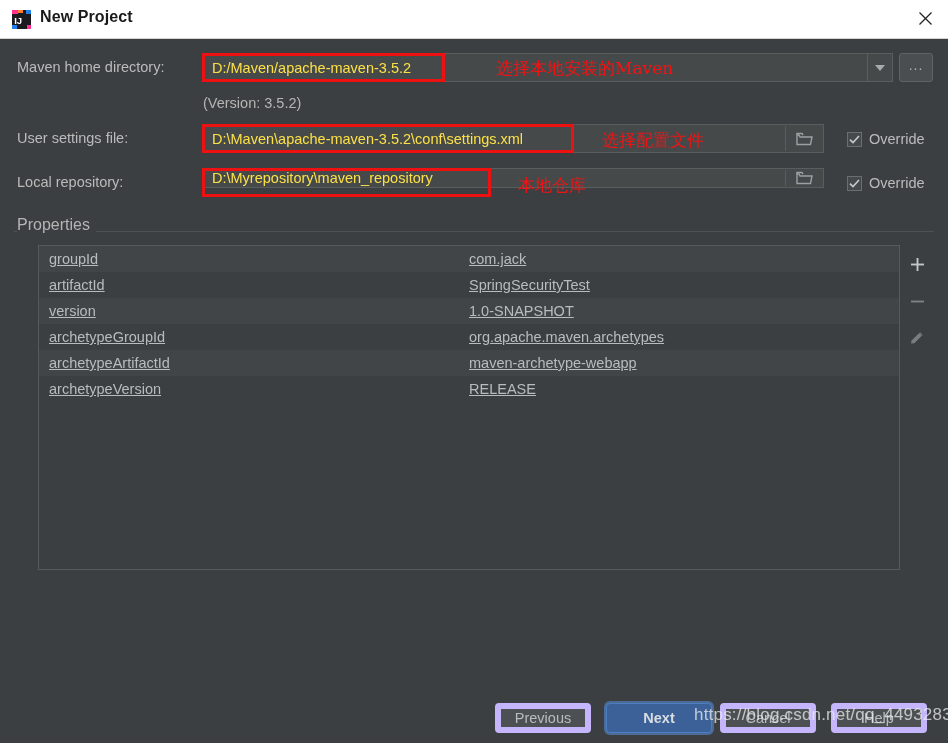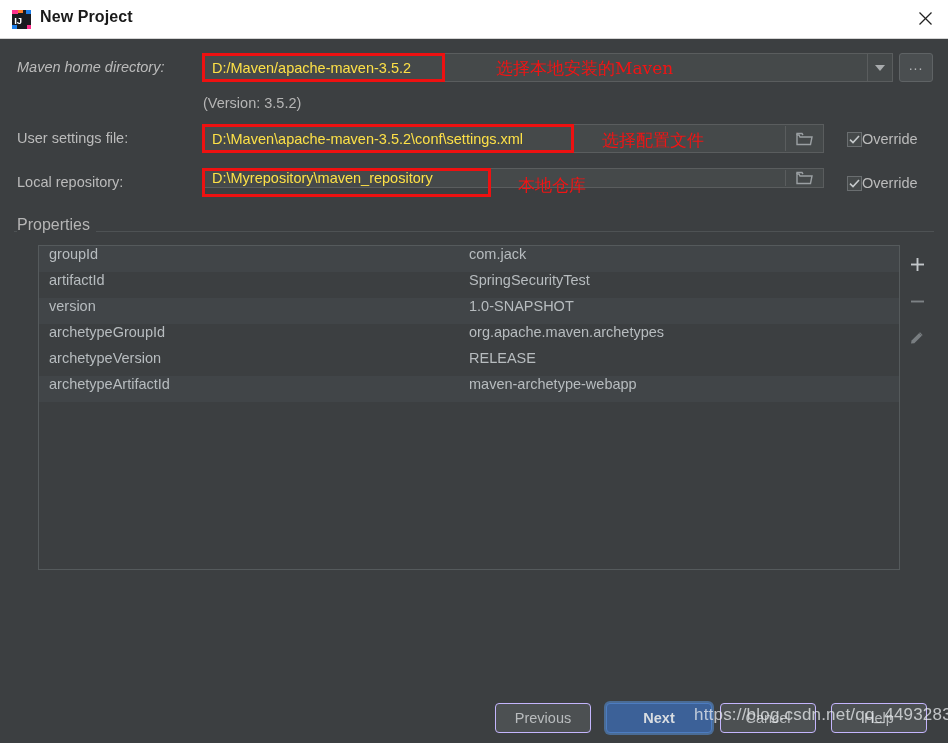--- a/index.html
+++ b/index.html
@@ -84,21 +84,21 @@
     border-left: 1px solid #5a5d5e;
     display: flex; align-items: center; justify-content: center;
   }
   .version-text {
     position: absolute;
     font-size: 14.5px; color: #b5b5b5; text-align: center;
   }
 
   .checkbox-wrap {
     position: absolute;
-    display: flex; align-items: center; 
+    display: flex; align-items: center; gap: 7px;
   }
   .cbox {
     width: 15px; height: 15px;
     background: #45494a;
     border: 1px solid #6a6e70;
     box-sizing: border-box;
     display:flex;align-items:center;justify-content:center;
   }
   .cbox svg { display:block; }
   .cbox-label { font-size: 14.5px; color: #bbbbbb; }
@@ -115,41 +115,41 @@
   }
   .table-box {
     position: absolute; left: 38px; top: 245px;
     width: 862px; height: 325px;
     border: 1px solid #555a5c;
     background: #3c3f41;
     box-sizing: border-box;
     overflow: hidden;
   }
   .trow {
-    display: flex; height: 26px; align-items: flex-start;
-    font-size: 14.5px; color: #b7bcbf;
+    display: flex; height: 26px; align-items: center;
+    font-size: 14.5px; color: #b7bcbf; text-decoration: underline;
   }
   .trow.alt { background: #414548; }
   .tkey { width: 420px; padding-left: 10px; white-space: nowrap; }
   .tval { white-space: nowrap; }
 
   .side-tools {
     position: absolute; left: 900px; top: 245px;
     width: 34px; height: 325px;
     display: flex; flex-direction: column; align-items: center;
     padding-top: 6px; gap: 11px;
   }
   .tool-btn { width: 26px; height: 26px; display:flex; align-items:center; justify-content:center; }
 
   
   .btn {
     position: absolute;
     height: 30px;
     background: #4c5052;
-    border: 1px solid #c4b5fd;
+    border: 6px solid #c4b5fd;
     border-radius: 4px;
     box-sizing: border-box;
     color: #b9bcbe; font-size: 14.5px;
     display: flex; align-items: center; justify-content: center;
   }
   .btn.primary {
     background: #3c6198;
     border: 1px solid #4d7cc0;
     box-shadow: 0 0 0 2px #4a6c96;
     color: #d9dde1;
@@ -201,21 +201,21 @@
     </span>
     <span class="title-text">New Project</span>
     <span class="close-btn">
       <svg width="15" height="15" viewBox="0 0 15 15">
         <line x1="1.5" y1="1.5" x2="13.5" y2="13.5" stroke="#222" stroke-width="1.3"></line>
         <line x1="13.5" y1="1.5" x2="1.5" y2="13.5" stroke="#222" stroke-width="1.3"></line>
       </svg>
     </span>
   </div>
 
-  <span class="form-label" style="left:17px; top:59px;font-style:italic;">Maven home directory:</span>
+  <span class="form-label" style="left:17px; top:59px;">Maven home directory:</span>
 
   <div class="field" style="left:202px; top:53px; width:691px; height:29px;">
     <span class="val">D:/Maven/apache-maven-3.5.2</span>
     <span class="dropdown-arrow">
         <i></i>
       </span>
   </div>
 
   <div class="ellipsis-btn" style="left:899px; top:53px; width:34px; height:29px;">...</div>
 
@@ -276,27 +276,27 @@
         <span class="tval">SpringSecurityTest</span>
       </div>
       <div class="trow alt">
         <span class="tkey">version</span>
         <span class="tval">1.0-SNAPSHOT</span>
       </div>
       <div class="trow">
         <span class="tkey">archetypeGroupId</span>
         <span class="tval">org.apache.maven.archetypes</span>
       </div>
+      <div class="trow alt">
+        <span class="tkey">archetypeArtifactId</span>
+        <span class="tval">maven-archetype-webapp</span>
+      </div>
       <div class="trow">
         <span class="tkey">archetypeVersion</span>
         <span class="tval">RELEASE</span>
-      </div>
-      <div class="trow alt">
-        <span class="tkey">archetypeArtifactId</span>
-        <span class="tval">maven-archetype-webapp</span>
       </div>
     </div>
 
   <div class="side-tools">
     <span class="tool-btn">
       <svg width="15" height="15" viewBox="0 0 15 15">
         <line x1="7.5" y1="1" x2="7.5" y2="14" stroke="#c3c7ca" stroke-width="1.9"></line>
         <line x1="1" y1="7.5" x2="14" y2="7.5" stroke="#c3c7ca" stroke-width="1.9"></line>
       </svg>
     </span>

